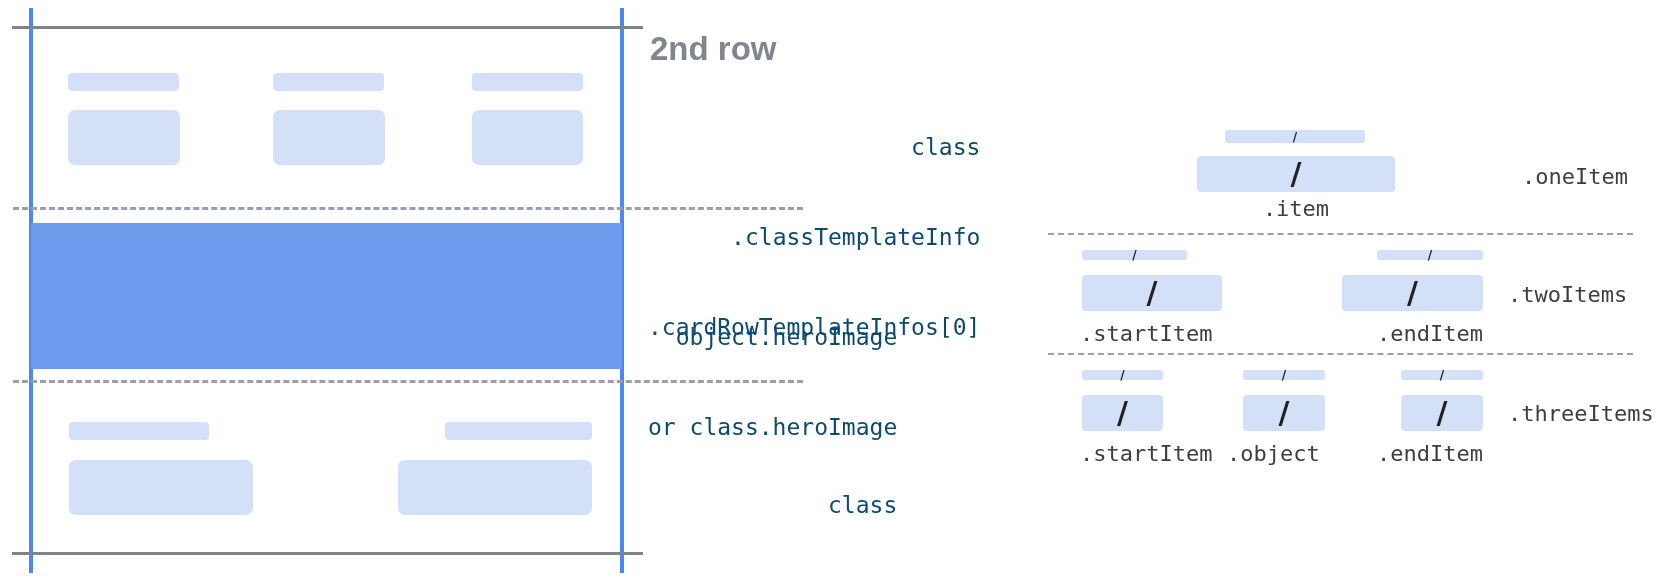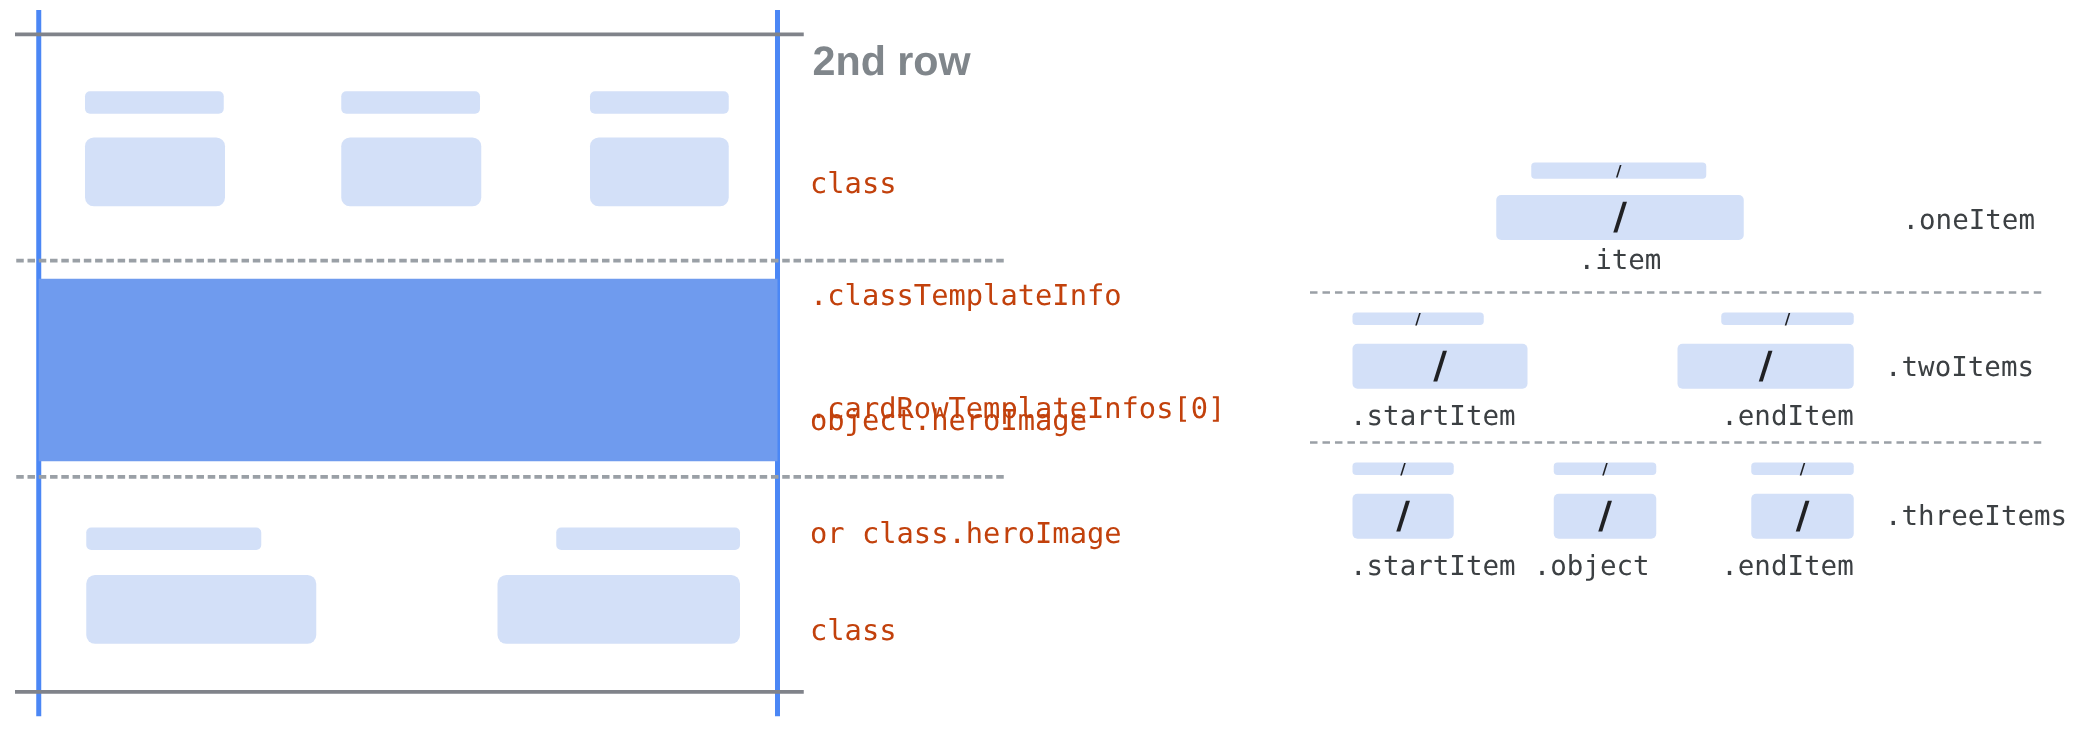--- a/index.html
+++ b/index.html
@@ -1,36 +1,36 @@
 <!DOCTYPE html>
 <html><head>
 <meta charset="utf-8">
 <style>
   html,body{margin:0;padding:0;background:#ffffff;}
   #stage{position:relative;width:1676px;height:584px;background:#ffffff;overflow:hidden;
          font-family:"Liberation Sans",sans-serif;}
-  .abs{position:absolute;}
+  .abs{position:absolute;text-align:right;}
 
   
   .vguide{width:4px;background:#4b87f5;}
   .hedge{height:3px;background:#80838a;}
   .dashL{border-top:3px dashed #9aa0a6;height:0;}
   .dashR{border-top:2px dashed #9aa0a6;height:0;}
 
   
   .chip{background:#d3e0f8;border-radius:4px;}
   .chip.val{border-radius:7px;}
 
   
   .hero{background:#6f9bee;}
 
   
   .rowtitle{font-weight:bold;font-size:33px;color:#80868b;letter-spacing:0;}
   .codeblk{font-family:"DejaVu Sans Mono","Liberation Mono",monospace;font-size:23px;
-           line-height:30px;color:#c2410c;white-space:pre;}
+           line-height:30px;color:#0c4a6e;white-space:pre;}
   .mlabel{font-family:"DejaVu Sans Mono","Liberation Mono",monospace;font-size:22px;
           color:#3c4043;white-space:pre;}
 
   
   .bar{background:#d3e0f8;display:flex;align-items:center;justify-content:center;}
   .bar.hdr{border-radius:3px;}
   .bar.bdy{border-radius:4px;}
   .slash-sm{font-family:"DejaVu Sans","Liberation Sans",sans-serif;font-weight:600;
             font-size:12px;color:#202124;line-height:1;}
   .slash-lg{font-family:"DejaVu Sans","Liberation Sans",sans-serif;font-weight:700;

